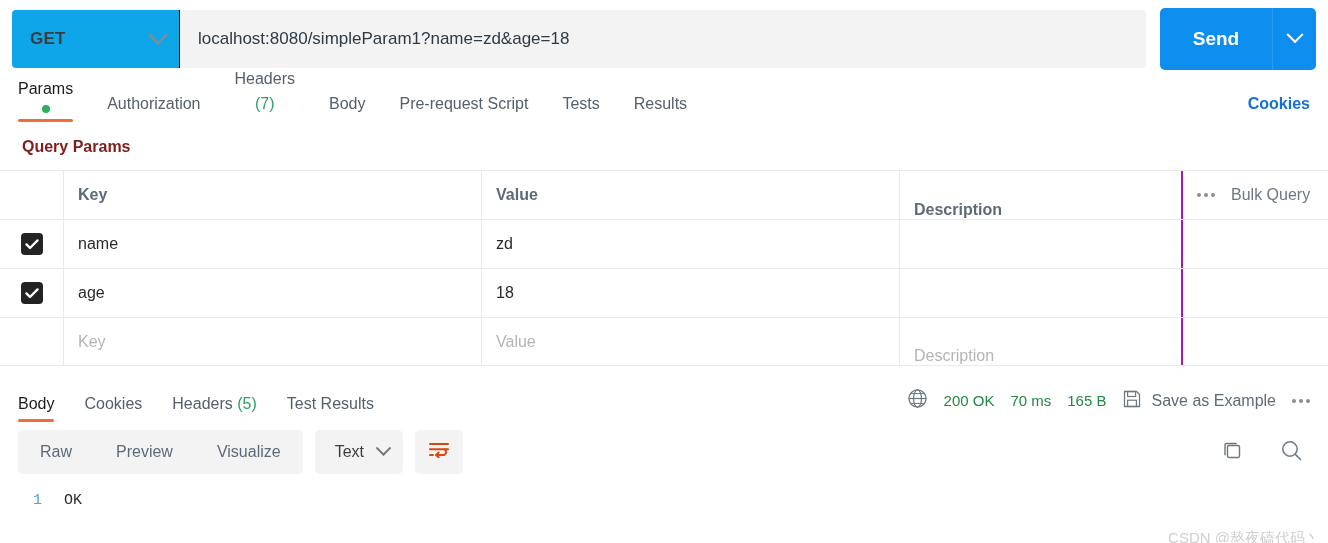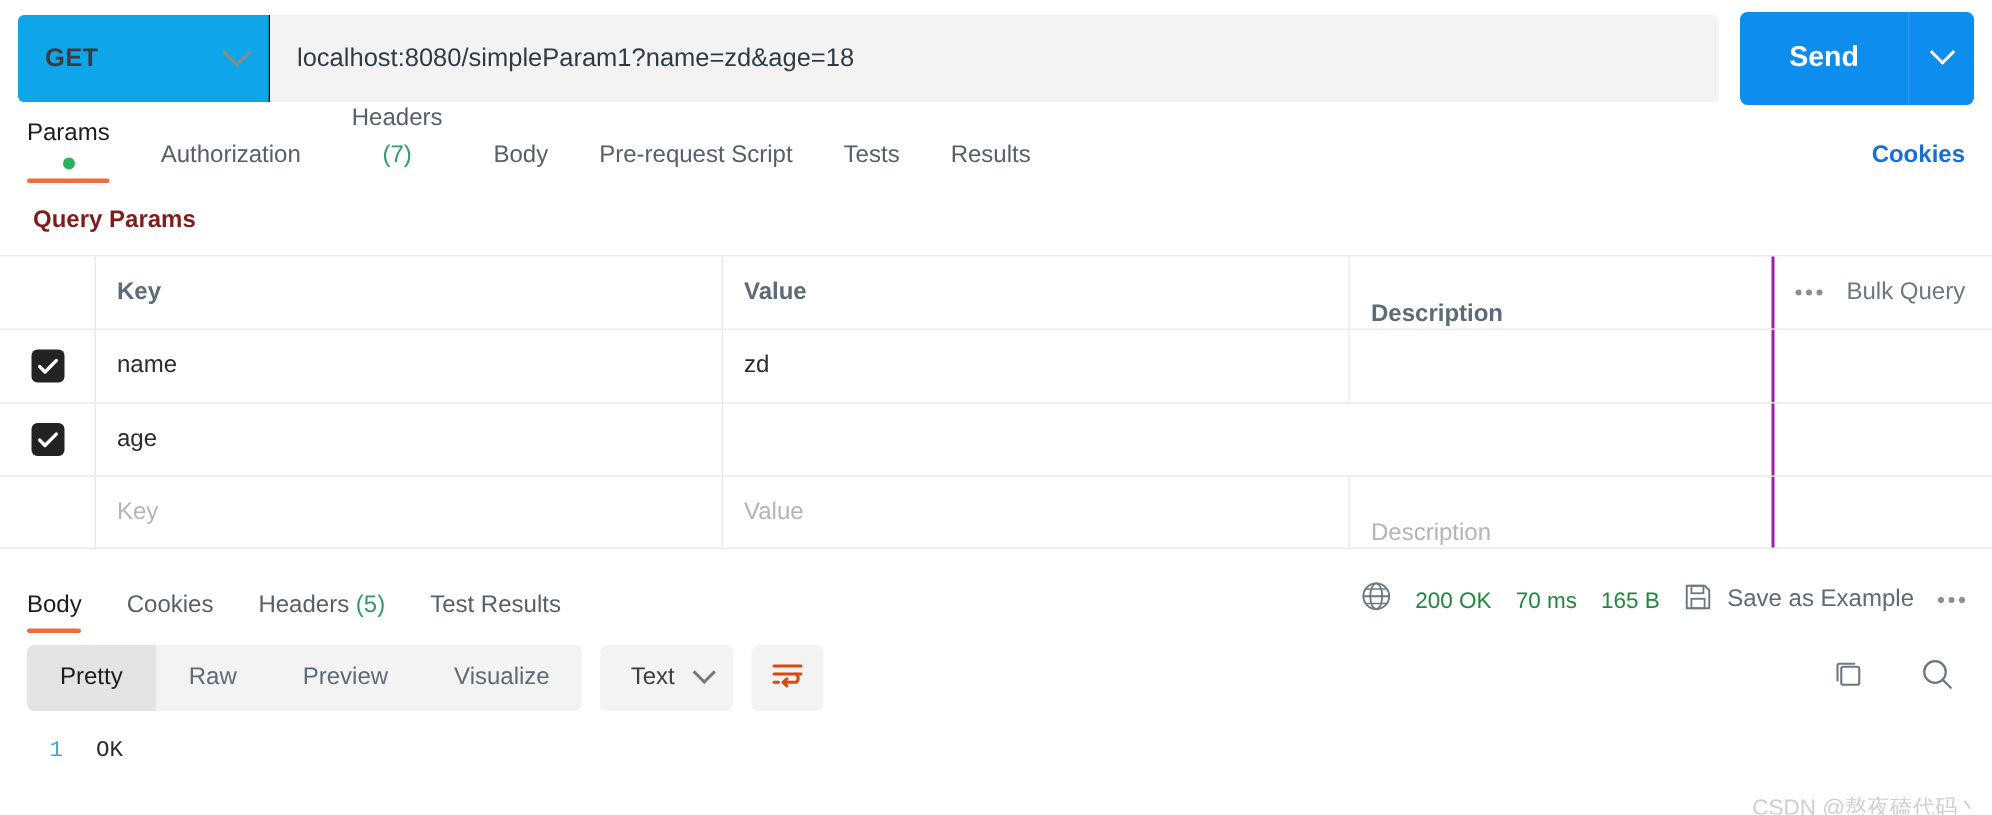--- a/index.html
+++ b/index.html
@@ -361,20 +361,23 @@
   <div class="row">
     <div class="c-check">
       <span class="cbox">
         <svg width="14" height="11" viewBox="0 0 14 11">
             <path d="M1.5 5.4 L5 9 L12.5 1.4" stroke="#ffffff" stroke-width="2.3" fill="none" stroke-linecap="round" stroke-linejoin="round"></path>
           </svg>
       </span>
     </div>
     <div class="c-key">
       <span class="cell-txt">age</span>
+    </div>
+    <div class="c-val">
+      <span class="cell-txt">18</span>
     </div>
     <div class="c-desc">
       <span class="cell-txt"></span>
     </div>
     <div class="c-act"></div>
   </div>
 
   <div class="row">
     <div class="c-check"></div>
     <div class="c-key">
@@ -426,21 +429,20 @@
     <span class="dots">
         <i></i>
         <i></i>
         <i></i>
       </span>
   </div>
 </div>
 
 <div class="fmt-bar">
   <div class="seg">
-    <div class="seg-item active">Pretty</div>
     <div class="seg-item">Raw</div>
     <div class="seg-item">Preview</div>
     <div class="seg-item">Visualize</div>
   </div>
   <div class="type-sel">
     <span>Text</span>
     <span class="chev"></span>
   </div>
   <div class="wrap-btn">
     <span>

